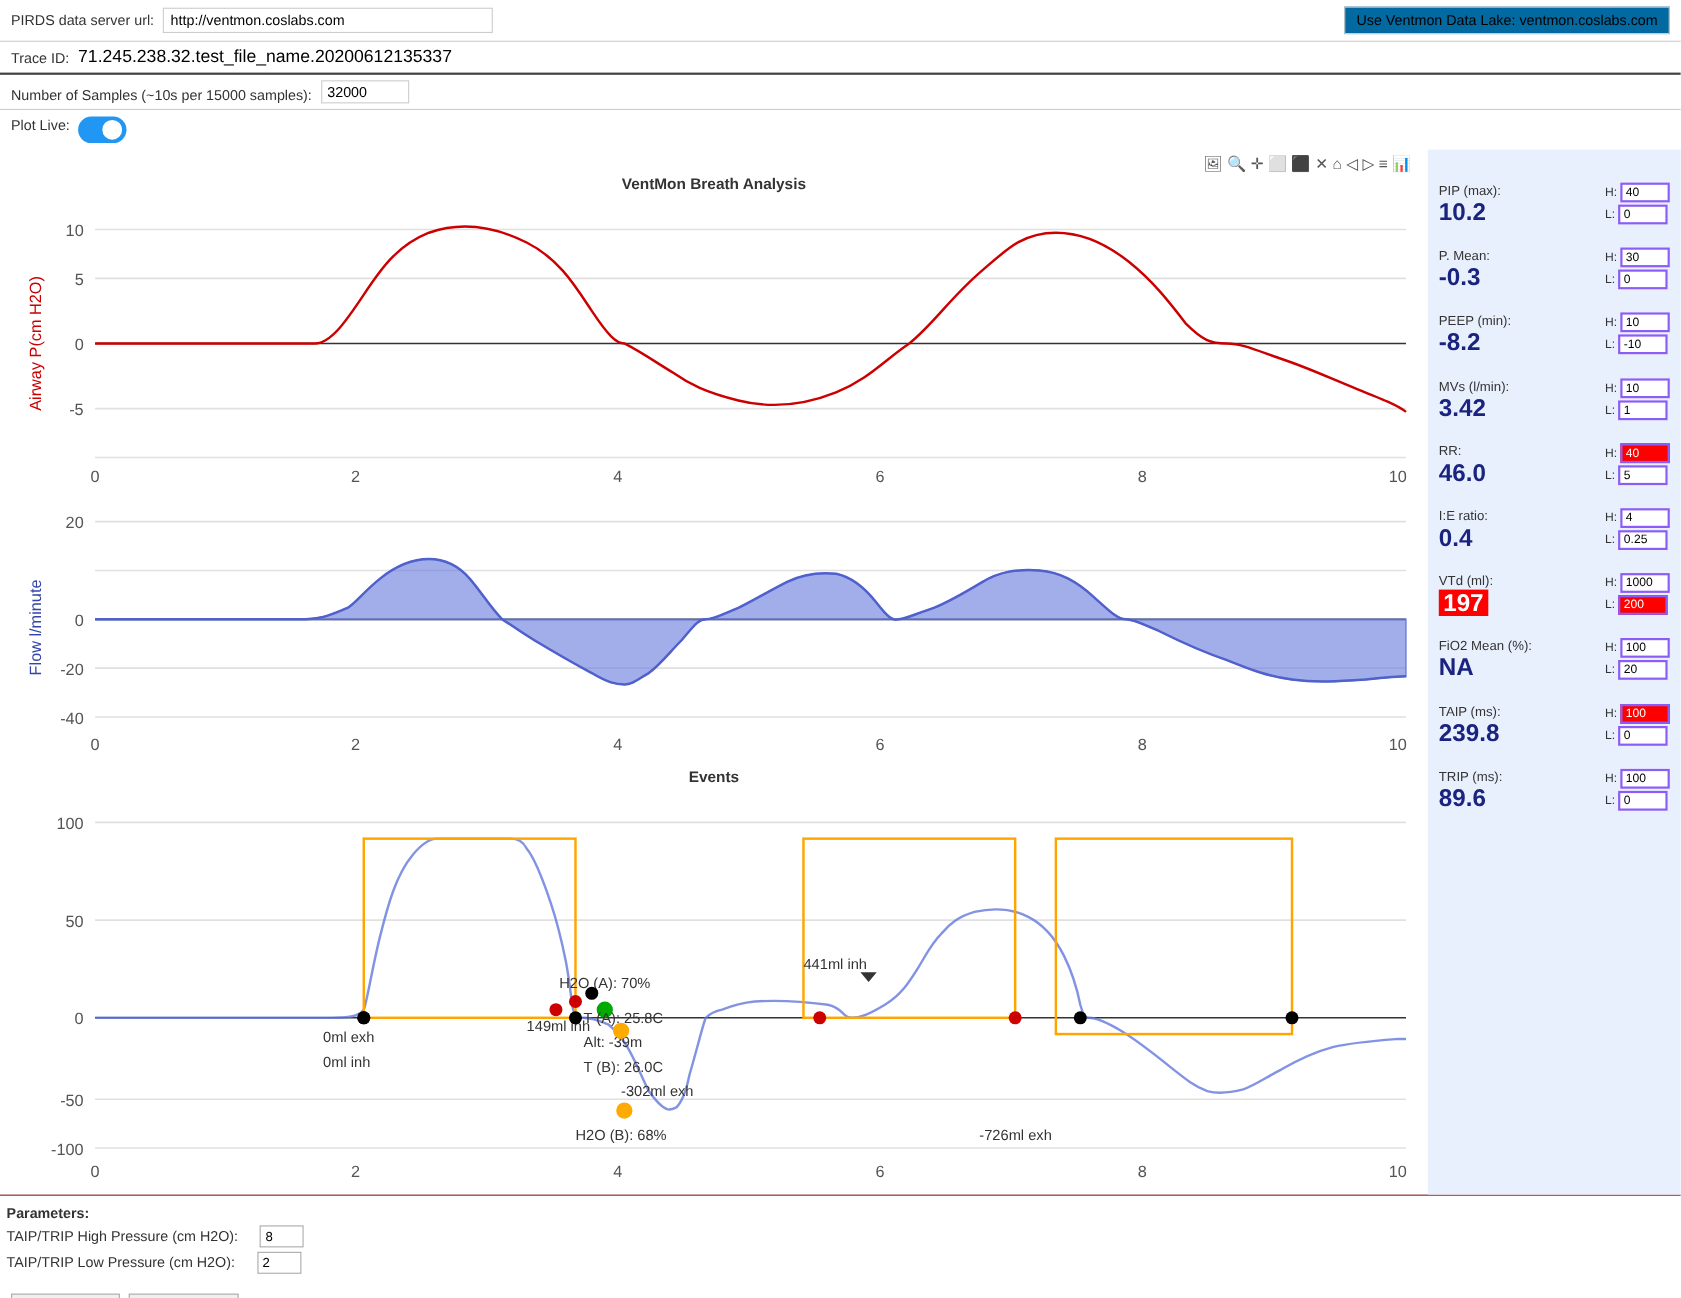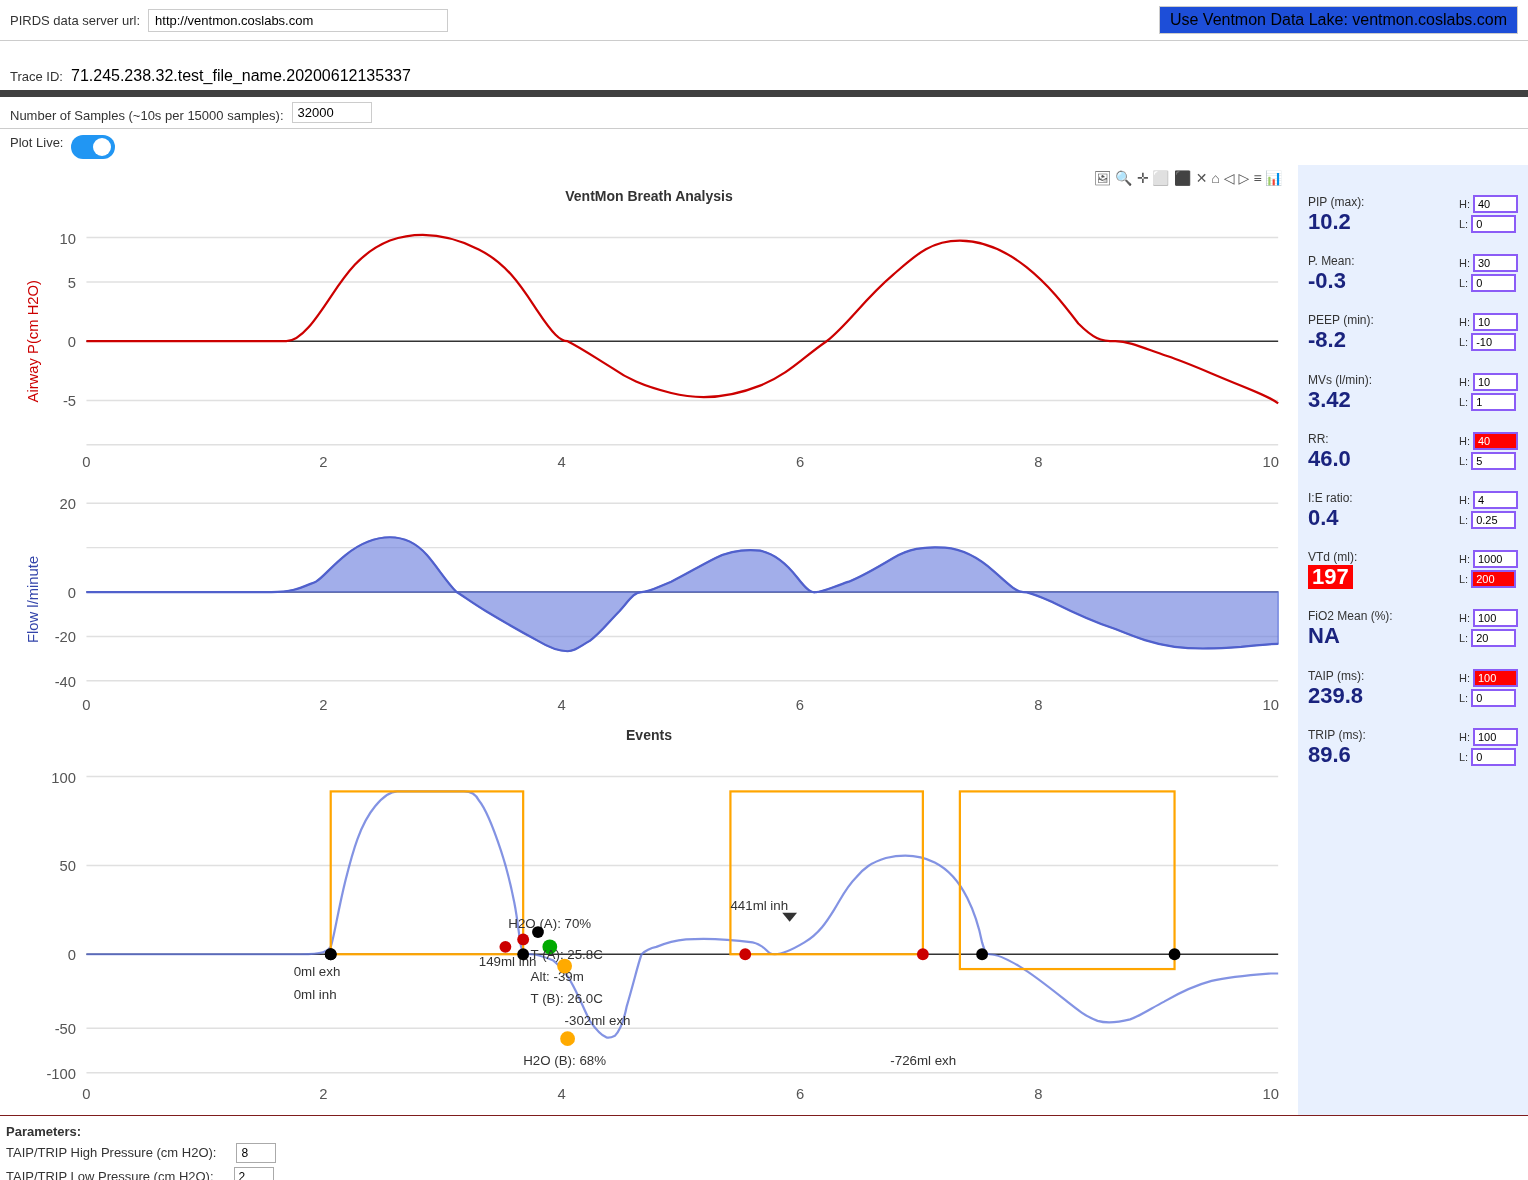--- a/index.html
+++ b/index.html
@@ -2,23 +2,23 @@
 <html><head>
   <meta charset="utf-8">
   <style>
     * { box-sizing: border-box; margin: 0; padding: 0; }
     body { font-family: Arial, sans-serif; font-size: 13px; background: #fff; color: #333; }
 
     .top-bar { display: flex; align-items: center; padding: 6px 10px; border-bottom: 1px solid #ccc; justify-content: space-between; }
     .top-bar-left { display: flex; align-items: center; gap: 8px; }
     .label-text { font-size: 13px; }
     .server-input { border: 1px solid #ccc; padding: 3px 6px; font-size: 13px; width: 300px; }
-    .data-lake-btn { border: 1px solid #ccc; padding: 4px 10px; font-size: 16px; background: #1d4ed8; cursor: pointer; }
-
-    .trace-row { display: flex; align-items: center; padding: 5px 10px; border-bottom: 7px solid #404040; gap: 8px; margin-top: 21px; }
+    .data-lake-btn { border: 1px solid #ccc; padding: 4px 10px; font-size: 13px; background: #0369a1; cursor: pointer; }
+
+    .trace-row { display: flex; align-items: center; padding: 5px 10px; border-bottom: 2px solid #404040; gap: 8px; }
     .samples-row { display: flex; align-items: flex-end; padding: 5px 10px; border-bottom: 1px solid #ccc; gap: 8px; }
     .plot-live-row { display: flex; align-items: flex-start; padding: 6px 10px; gap: 8px; }
 
     .toggle-switch { position: relative; display: inline-block; width: 44px; height: 24px; }
     .toggle-switch input { opacity: 0; width: 0; height: 0; }
     .toggle-slider { position: absolute; cursor: pointer; top: 0; left: 0; right: 0; bottom: 0; background-color: #2196F3; border-radius: 24px; }
     .toggle-slider:before { position: absolute; content: ""; height: 18px; width: 18px; left: 22px; bottom: 3px; background-color: white; border-radius: 50%; }
 
     .main-content { display: flex; }
     .chart-area { flex: 1; padding: 5px; min-width: 0; }

